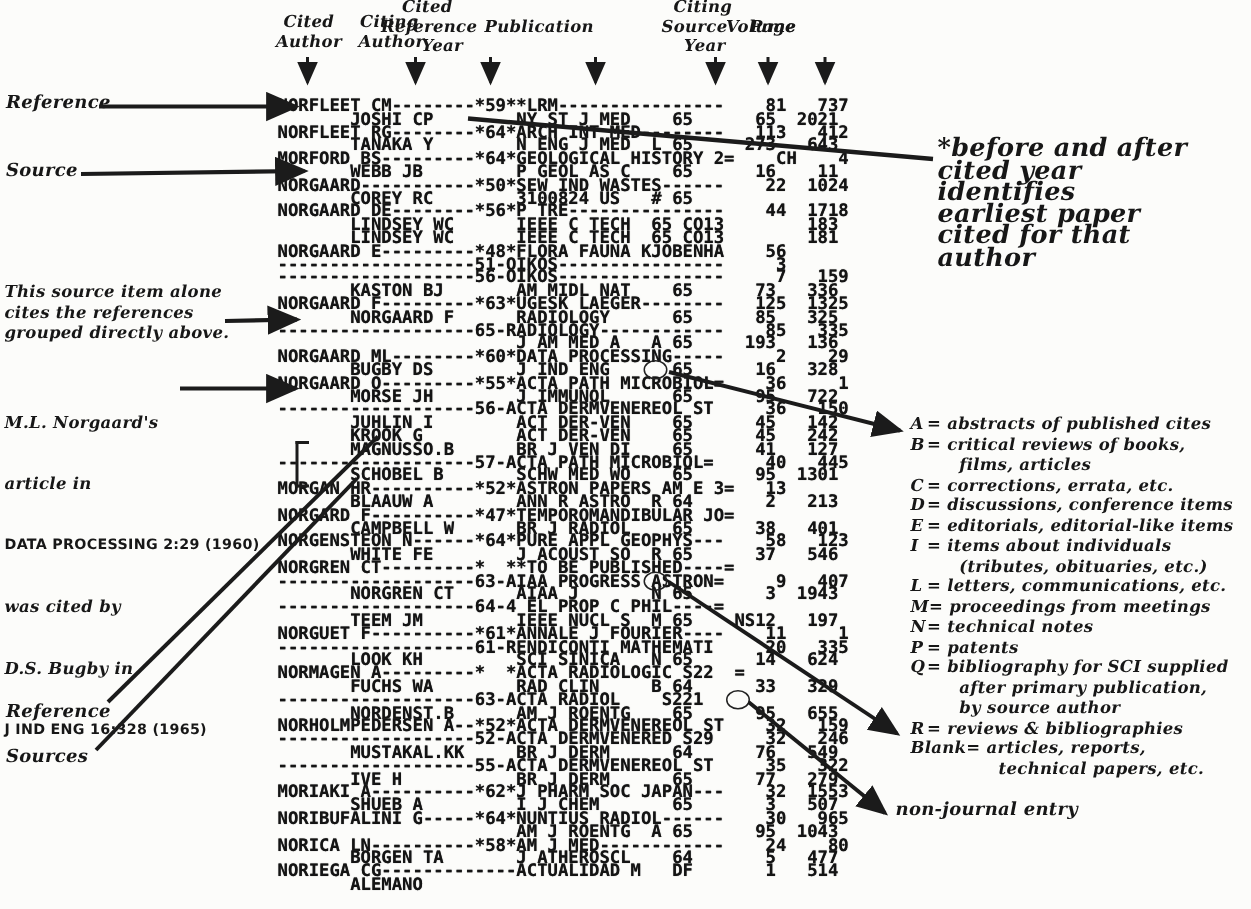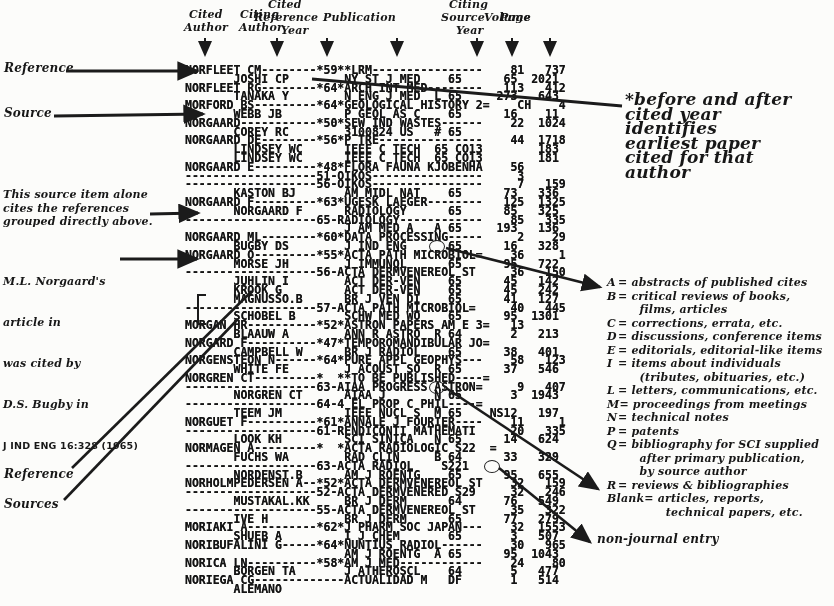--- a/index.html
+++ b/index.html
@@ -158,20 +158,21 @@
 
   <span class="n1line">This source item alone</span>
       <span class="n1line">cites the references</span>
       <span class="n1line">grouped directly above.</span>
     </div>
 
   <div class="abs hand note" style="left:3px;top:247px;width:185px">
 
   <span class="n2line" data-style="hand">M.L. Norgaard's</span>
       <span class="n2line" data-style="hand">article in</span>
+      <span class="n2line" data-style="print">DATA PROCESSING 2:29 (1960)</span>
       <span class="n2line" data-style="hand">was cited by</span>
       <span class="n2line" data-style="hand">D.S. Bugby in</span>
       <span class="n2line" data-style="print">J IND ENG 16:328 (1965)</span>
     </div>
 
   <div class="abs hand hand-lg" style="left:4px;top:468px">Reference</div>
   <div class="abs hand hand-lg" style="left:4px;top:498px">Sources</div>
 
   <div class="abs hand note" style="left:625px;top:92px;width:190px">
 

